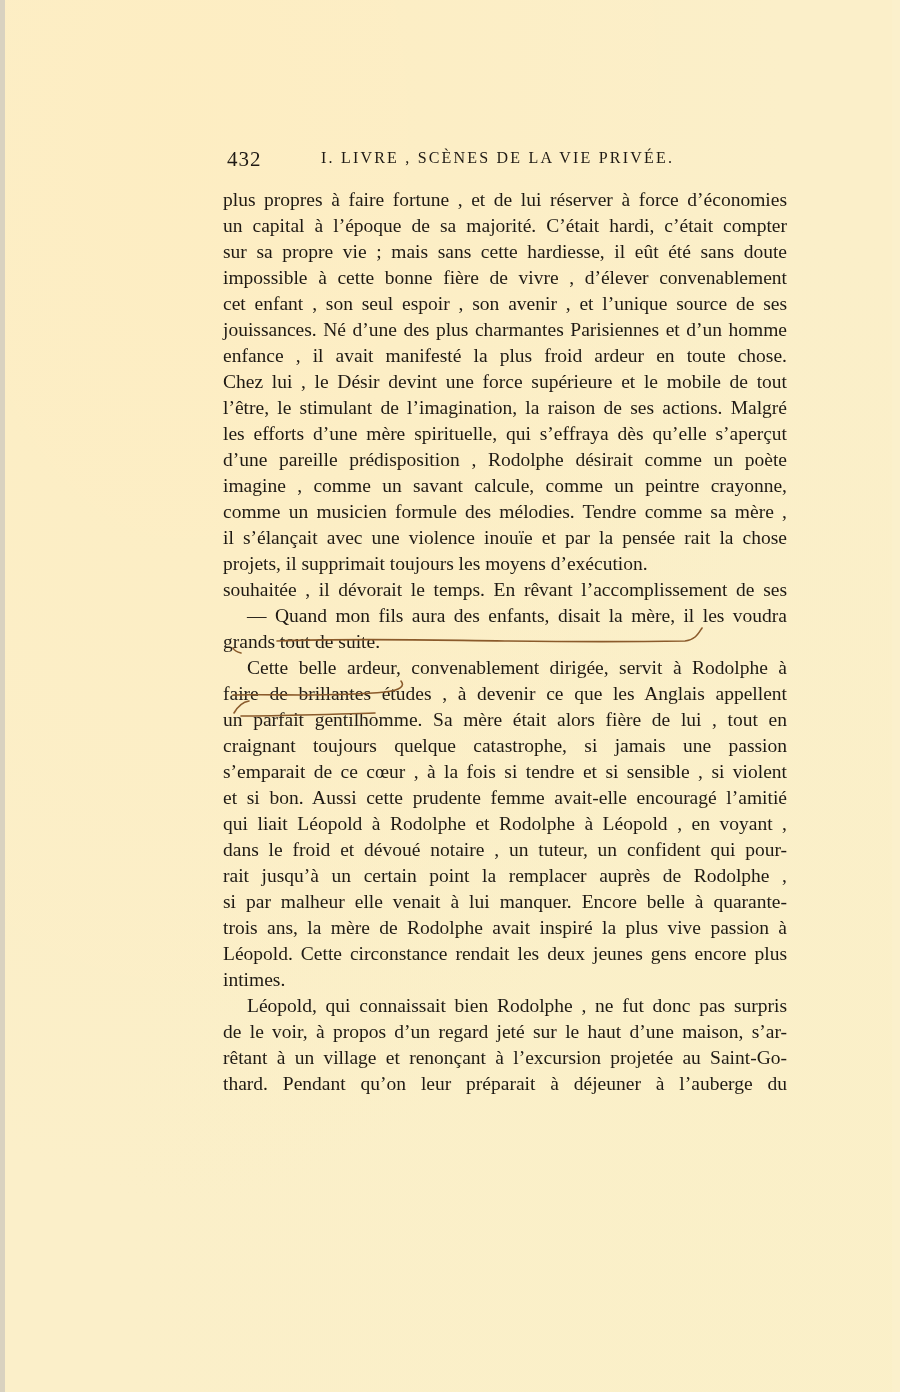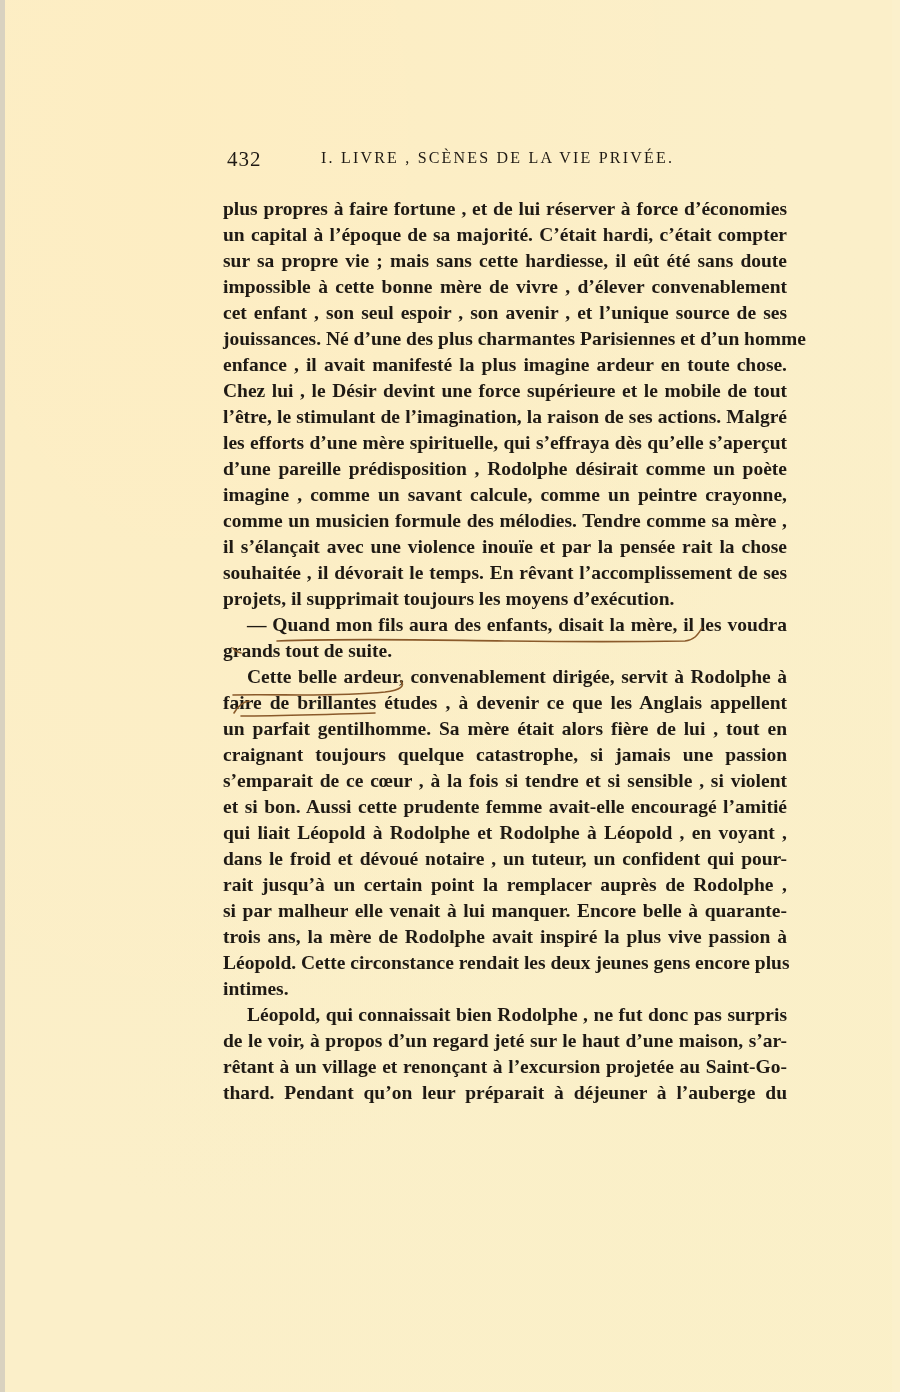--- a/index.html
+++ b/index.html
@@ -46,23 +46,22 @@
       left: 94px;
       top: 2px;
       font-size: 16px;
       font-weight: normal;
       letter-spacing: 2.2px;
       text-transform: uppercase;
     }
     .text-block {
       position: absolute;
       left: 218px;
-      top: 196px;
+      top: 187px;
       width: 564px;
-      font-weight: bold;
     }
     .line {
       height: 26px;
       line-height: 26px;
       font-size: 19.5px;
       white-space: nowrap;
       text-align: justify;
       text-align-last: justify;
       overflow: visible;
     }
@@ -84,33 +83,33 @@
 
   <div class="header">
     <span class="page-number">432</span>
     <span class="running-title">I. LIVRE , SCÈNES DE LA VIE PRIVÉE.</span>
   </div>
 
   <div class="text-block">
     <div class="line">plus propres à faire fortune , et de lui réserver à force d’économies</div>
     <div class="line">un capital à l’époque de sa majorité. C’était hardi, c’était compter</div>
     <div class="line">sur sa propre vie ; mais sans cette hardiesse, il eût été sans doute</div>
-    <div class="line">impossible à cette bonne mère de vivre , d’élever convenablement</div>
+    <div class="line">impossible à cette bonne fière de vivre , d’élever convenablement</div>
     <div class="line">cet enfant , son seul espoir , son avenir , et l’unique source de ses</div>
     <div class="line">jouissances. Né d’une des plus charmantes Parisiennes et d’un homme</div>
-    <div class="line">enfance , il avait manifesté la plus imagine ardeur en toute chose.</div>
+    <div class="line">enfance , il avait manifesté la plus froid ardeur en toute chose.</div>
     <div class="line">Chez lui , le Désir devint une force supérieure et le mobile de tout</div>
     <div class="line">l’être, le stimulant de l’imagination, la raison de ses actions. Malgré</div>
     <div class="line">les efforts d’une mère spirituelle, qui s’effraya dès qu’elle s’aperçut</div>
     <div class="line">d’une pareille prédisposition , Rodolphe désirait comme un poète</div>
     <div class="line">imagine , comme un savant calcule, comme un peintre crayonne,</div>
     <div class="line">comme un musicien formule des mélodies. Tendre comme sa mère ,</div>
     <div class="line">il s’élançait avec une violence inouïe et par la pensée rait la chose</div>
+    <div class="line last">projets, il supprimait toujours les moyens d’exécution.</div>
     <div class="line">souhaitée , il dévorait le temps. En rêvant l’accomplissement de ses</div>
-    <div class="line last">projets, il supprimait toujours les moyens d’exécution.</div>
     <div class="line indent">— Quand mon fils aura des enfants, disait la mère, il les voudra</div>
     <div class="line last">grands tout de suite.</div>
     <div class="line indent">Cette belle ardeur, convenablement dirigée, servit à Rodolphe à</div>
     <div class="line">faire de brillantes études , à devenir ce que les Anglais appellent</div>
     <div class="line">un parfait gentilhomme. Sa mère était alors fière de lui , tout en</div>
     <div class="line">craignant toujours quelque catastrophe, si jamais une passion</div>
     <div class="line">s’emparait de ce cœur , à la fois si tendre et si sensible , si violent</div>
     <div class="line">et si bon. Aussi cette prudente femme avait-elle encouragé l’amitié</div>
     <div class="line">qui liait Léopold à Rodolphe et Rodolphe à Léopold , en voyant ,</div>
     <div class="line">dans le froid et dévoué notaire , un tuteur, un confident qui pour-</div>

